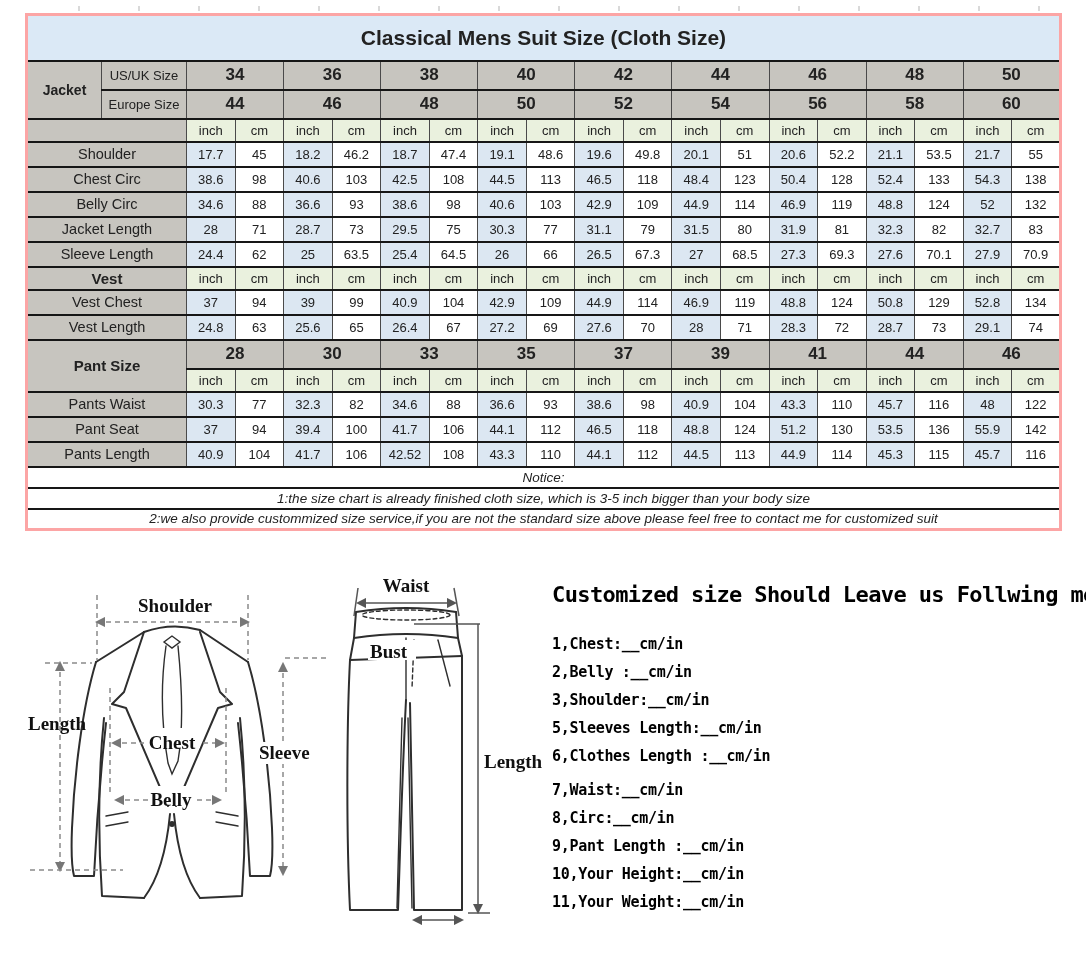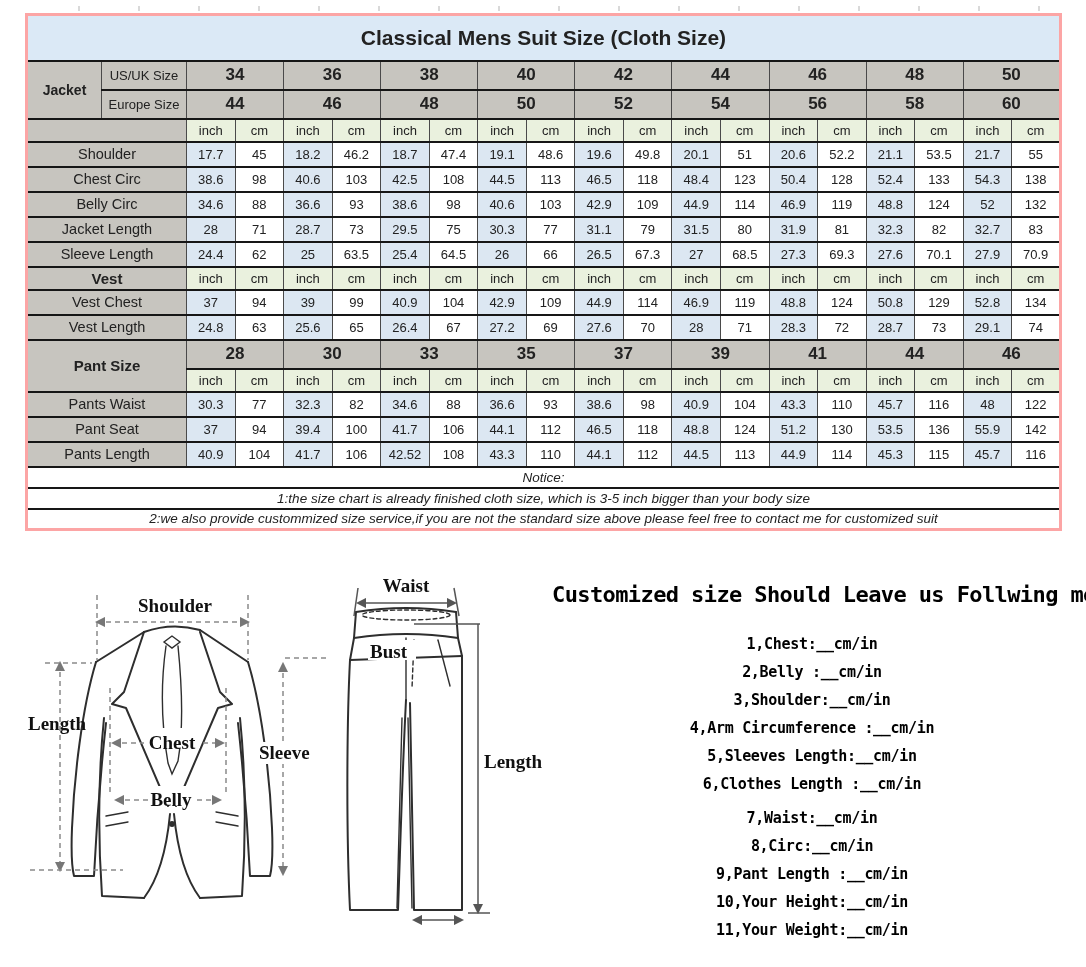--- a/index.html
+++ b/index.html
@@ -37,21 +37,21 @@
   .meas{stroke:#8a8a8a;stroke-width:1.5;fill:none;stroke-dasharray:5 4;}
   .meas-solid{stroke:#555;stroke-width:1.5;fill:none;}
   .dlabel{font-family:"Liberation Serif",serif;font-weight:bold;font-size:19px;fill:#111;}
   
   .mblock{position:absolute;left:552px;top:582px;width:520px;}
   .m-title{font-family:"DejaVu Sans Mono",monospace;font-weight:bold;font-size:22px;
            letter-spacing:-.6px;white-space:nowrap;color:#000;}
   .m-group{margin-top:28px;}
   .m-group.second{margin-top:16px;}
   .m-item{font-family:"DejaVu Sans Mono",monospace;font-weight:bold;font-size:15px;
-          letter-spacing:-.3px;margin-top:10px;color:#000;white-space:nowrap;text-align:center;}
+          letter-spacing:-.3px;margin-top:10px;color:#000;white-space:nowrap;}
 </style>
 </head>
 <body>
 
 <div class="sheet">
   <div class="ticks"></div>
 
   <table class="size-table">
     <colgroup>
       <col style="width:75px">
@@ -484,21 +484,20 @@
     <text class="dlabel" x="28" y="90">Bust</text>
     <text class="dlabel" x="142" y="200">Length</text>
   </svg>
 
   <div class="mblock">
     <div class="m-title">Customized size Should Leave us Follwing measurement:</div>
     <div class="m-group" id="m-group-1">
         <div class="m-item">1,Chest:__cm/in</div>
         <div class="m-item">2,Belly :__cm/in</div>
         <div class="m-item">3,Shoulder:__cm/in</div>
-        <div class="m-item">4,Arm Circumference :__cm/in</div>
         <div class="m-item">5,Sleeves Length:__cm/in</div>
         <div class="m-item">6,Clothes Length :__cm/in</div>
       </div>
     <div class="m-group second" id="m-group-2">
         <div class="m-item">7,Waist:__cm/in</div>
         <div class="m-item">8,Circ:__cm/in</div>
         <div class="m-item">9,Pant Length :__cm/in</div>
         <div class="m-item">10,Your Height:__cm/in</div>
         <div class="m-item">11,Your Weight:__cm/in</div>
       </div>

